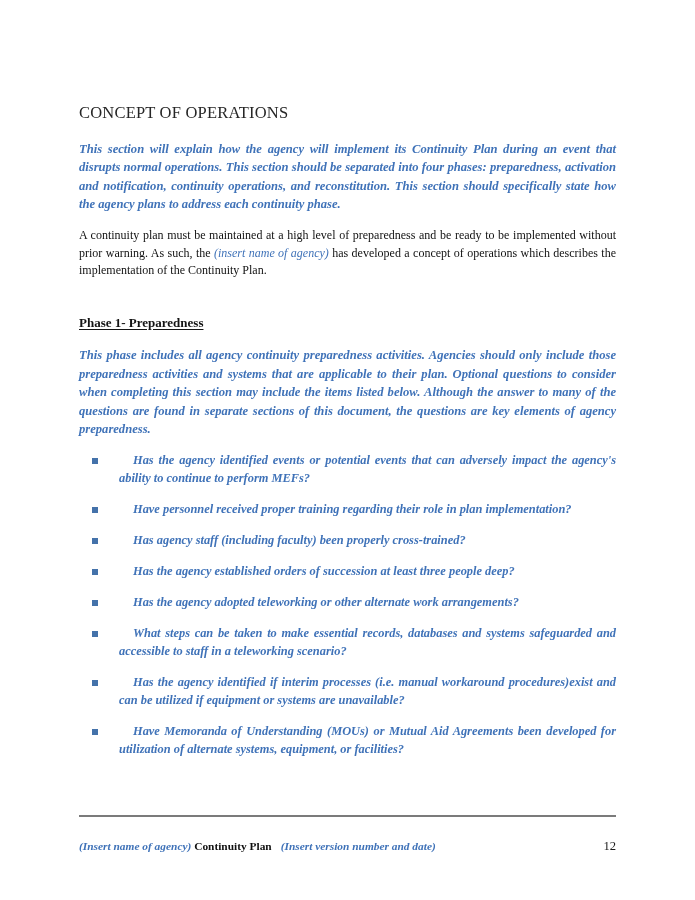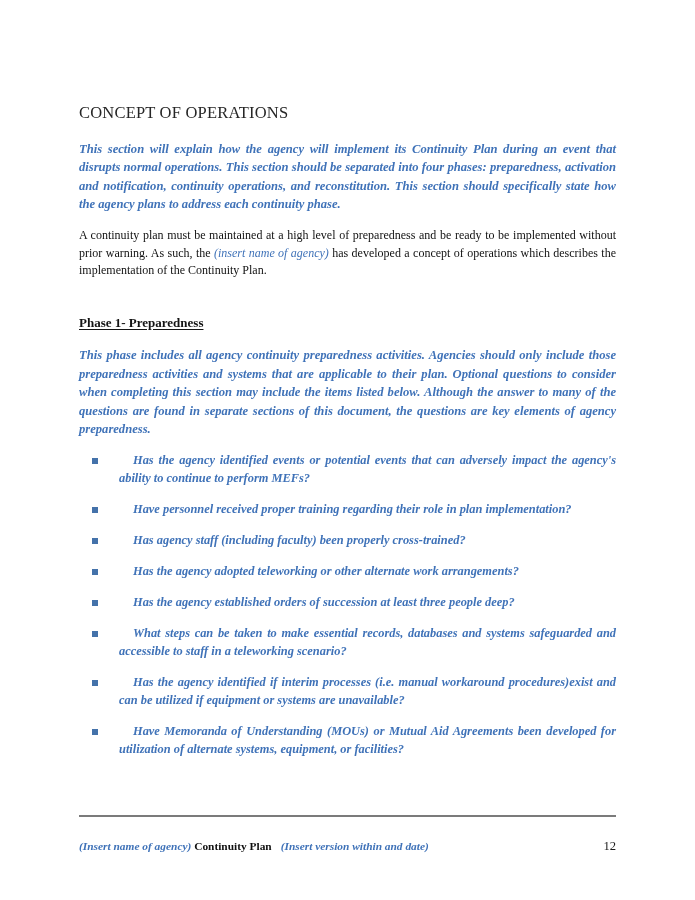--- a/index.html
+++ b/index.html
@@ -185,42 +185,42 @@
       <li class="short">
         <span class="bullet-square"></span>
         <span class="q-text">Have personnel received proper training regarding their role in plan implementation?</span>
       </li>
       <li class="short">
         <span class="bullet-square"></span>
         <span class="q-text">Has agency staff (including faculty) been properly cross-trained?</span>
       </li>
       <li class="short">
         <span class="bullet-square"></span>
+        <span class="q-text">Has the agency established orders of succession at least three people deep?</span>
+      </li>
+      <li class="short">
+        <span class="bullet-square"></span>
         <span class="q-text">Has the agency adopted teleworking or other alternate work arrangements?</span>
       </li>
-      <li class="short">
-        <span class="bullet-square"></span>
-        <span class="q-text">Has the agency established orders of succession at least three people deep?</span>
-      </li>
       <li>
         <span class="bullet-square"></span>
         <span class="q-text">What steps can be taken to make essential records, databases and systems safeguarded and accessible to staff in a teleworking scenario?</span>
       </li>
       <li>
         <span class="bullet-square"></span>
         <span class="q-text">Has the agency identified if interim processes (i.e. manual workaround procedures)exist and can be utilized if equipment or systems are unavailable?</span>
       </li>
       <li>
         <span class="bullet-square"></span>
         <span class="q-text">Have Memoranda of Understanding (MOUs) or Mutual Aid Agreements been developed for utilization of alternate systems, equipment, or facilities?</span>
       </li>
     </ul>
 
   </div>
 
   <div class="footer-rule"></div>
 
   <div class="footer">
-    <div class="footer-left"><span class="footer-agency">(Insert name of agency)</span><span class="footer-plan"> Continuity Plan</span><span class="footer-version">(Insert version within and date)</span></div>
+    <div class="footer-left"><span class="footer-agency">(Insert name of agency)</span><span class="footer-plan"> Continuity Plan</span><span class="footer-version">(Insert version number and date)</span></div>
     <div class="footer-pageno">12</div>
   </div>
 
 </div>
 
 </body></html>

